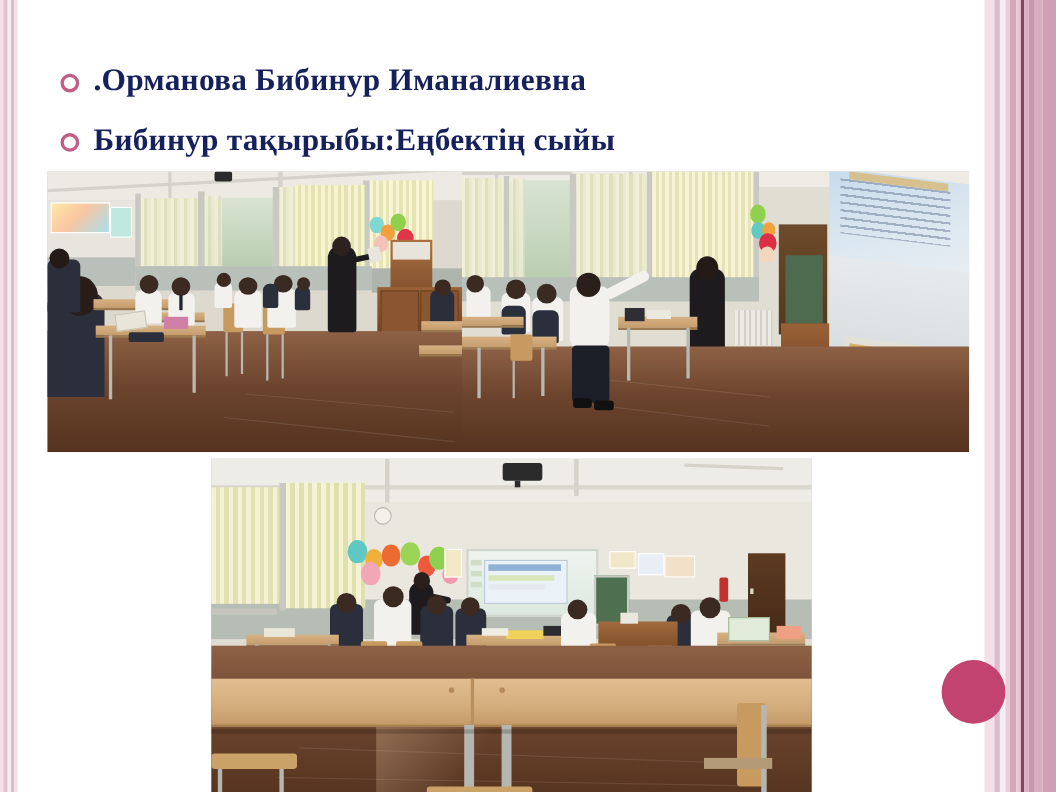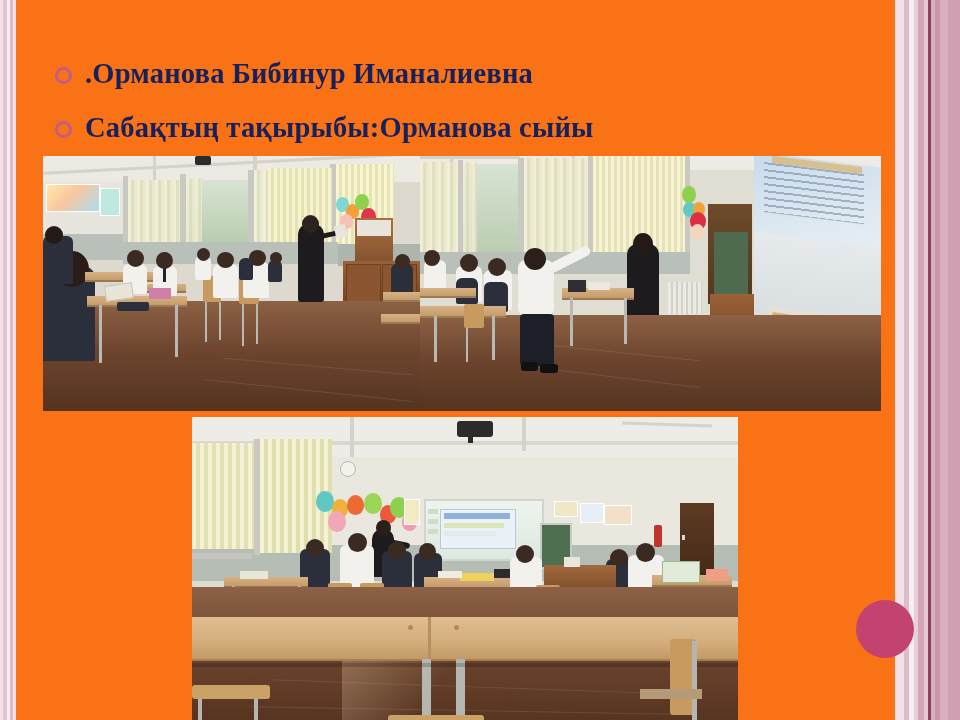--- a/index.html
+++ b/index.html
@@ -2,21 +2,21 @@
 <html><head>
 <meta charset="utf-8">
 <style>
   html,body{margin:0;padding:0;}
   body{
     width:960px;height:720px;overflow:hidden;
     background:#f5e7ee;
     font-family:"Liberation Serif", serif;
     position:relative;
   }
-  #slide{position:absolute;inset:0;background:#f97316;overflow:hidden;text-align:right;}
+  #slide{position:absolute;inset:0;background:#ffffff;overflow:hidden;text-align:right;}
 
   
   .stripe{position:absolute;top:0;bottom:0;}
 
   
   #textblock{position:absolute;left:55px;top:52px;width:800px;}
   .bullet-row{display:flex;align-items:center;margin-bottom:10px;height:44px;}
   .bullet-mark{
     width:17px;height:17px;border-radius:50%;
     border:3.5px solid #c25d85;box-sizing:border-box;
@@ -101,21 +101,21 @@
 
   <div id="textblock">
 
     <div class="bullet-row">
       <span class="bullet-mark"></span>
       <span class="bullet-text">.Орманова  Бибинур Иманалиевна</span>
     </div>
 
     <div class="bullet-row">
       <span class="bullet-mark"></span>
-      <span class="bullet-text">Сабақтың тақырыбы:Орманова сыйы</span>
+      <span class="bullet-text">Бибинур тақырыбы:Еңбектің сыйы</span>
     </div>
 
   </div>
 
   <div class="photo" id="photo-top">
 
     <div class="pane" style="width:377px;">
       <div class="scene" style="background:#ddd9cf;">
         <div class="ceiling" style="height:26px;background:#eceae3;"></div>
         <div class="beam" style="left:0;top:6px;width:377px;height:3px;transform:rotate(-3deg);"></div>

